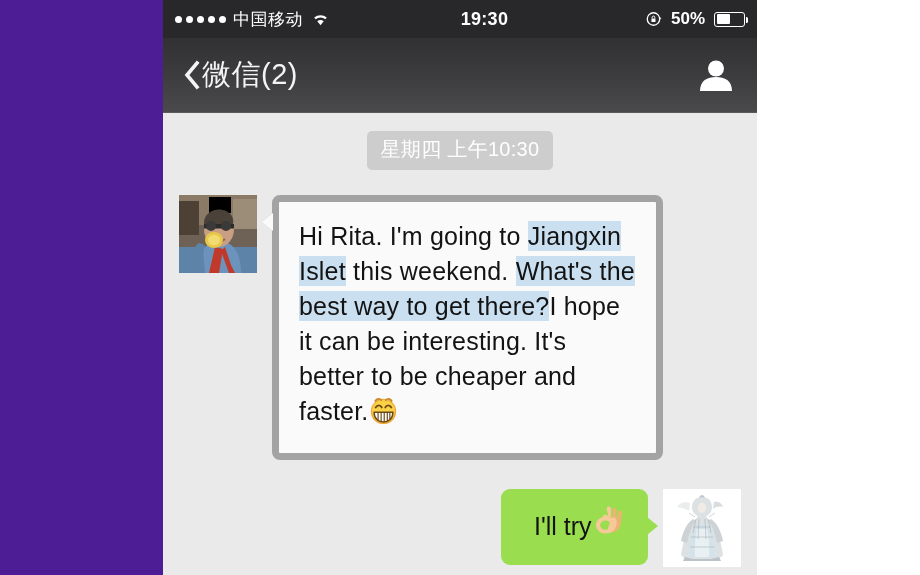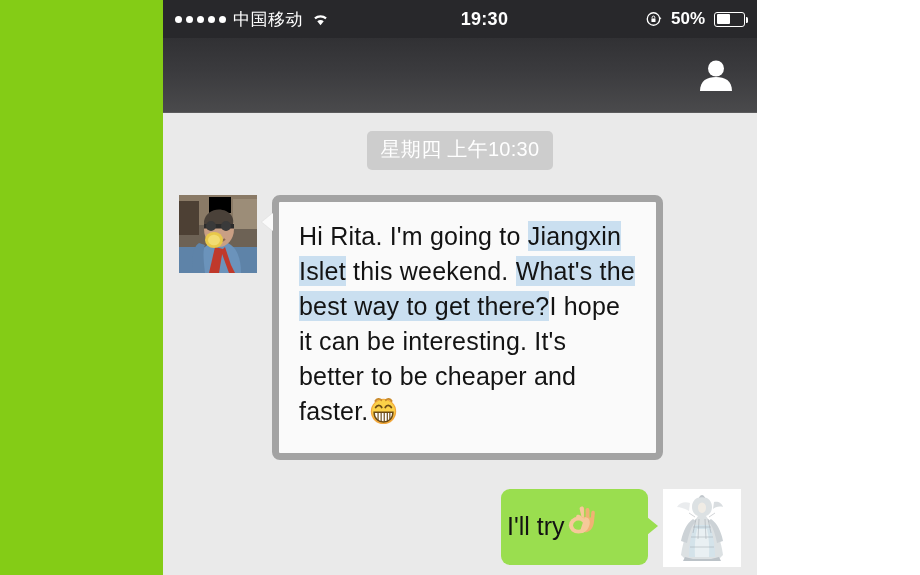--- a/index.html
+++ b/index.html
@@ -9,21 +9,21 @@
     height: 575px;
     background: #ffffff;
     font-family: "Liberation Sans", sans-serif;
     overflow: hidden;
   }
 
   #canvas {
     position: relative;
     width: 744px;
     height: 575px;
-    background: #84cc16;
+    background: #4c1d95;
   }
 
   
   #phone {
     position: absolute;
     left: 163px;
     top: 0;
     width: 594px;
     height: 575px;
     background: #eaeaea;
@@ -206,21 +206,21 @@
     align-items: flex-start;
     justify-content: flex-end;
   }
   #bubble-out-wrap {
     position: relative;
     margin-right: 15px;
   }
   #bubble-out {
     background: #9ade4f;
     border-radius: 9px;
-    padding: 14px 18px 16px 6px;
+    padding: 14px 18px 16px 33px;
     font-size: 25px;
     line-height: 34px;
     color: #131313;
     display: flex;
     align-items: center;
     gap: 2px;
     min-width: 147px;
     min-height: 76px;
     box-sizing: border-box;
   }
@@ -270,20 +270,26 @@
         <span id="battery-pct">50%</span>
         <div id="battery">
           <div id="battery-fill"></div>
           <div id="battery-cap"></div>
         </div>
       </div>
 
     </div>
 
     <div id="nav-bar">
+      <div id="back-button">
+        <svg id="back-chevron-icon" viewBox="0 0 17 30">
+          <path d="M14 3 L4 15 L14 27" fill="none" stroke="#f4f4f4" stroke-width="3.6" stroke-linecap="square"></path>
+        </svg>
+        <span id="nav-title">微信(2)</span>
+      </div>
       <div id="nav-spacer"></div>
       <svg id="contact-icon" viewBox="0 0 34 32">
         <circle cx="17" cy="9.5" r="8" fill="#ffffff"></circle>
         <path d="M1 32 C1 21.5 8.2 18 17 18 C25.8 18 33 21.5 33 32 Z" fill="#ffffff"></path>
       </svg>
     </div>
 
     <div id="chat-body">
 
       <div id="timestamp-row">

